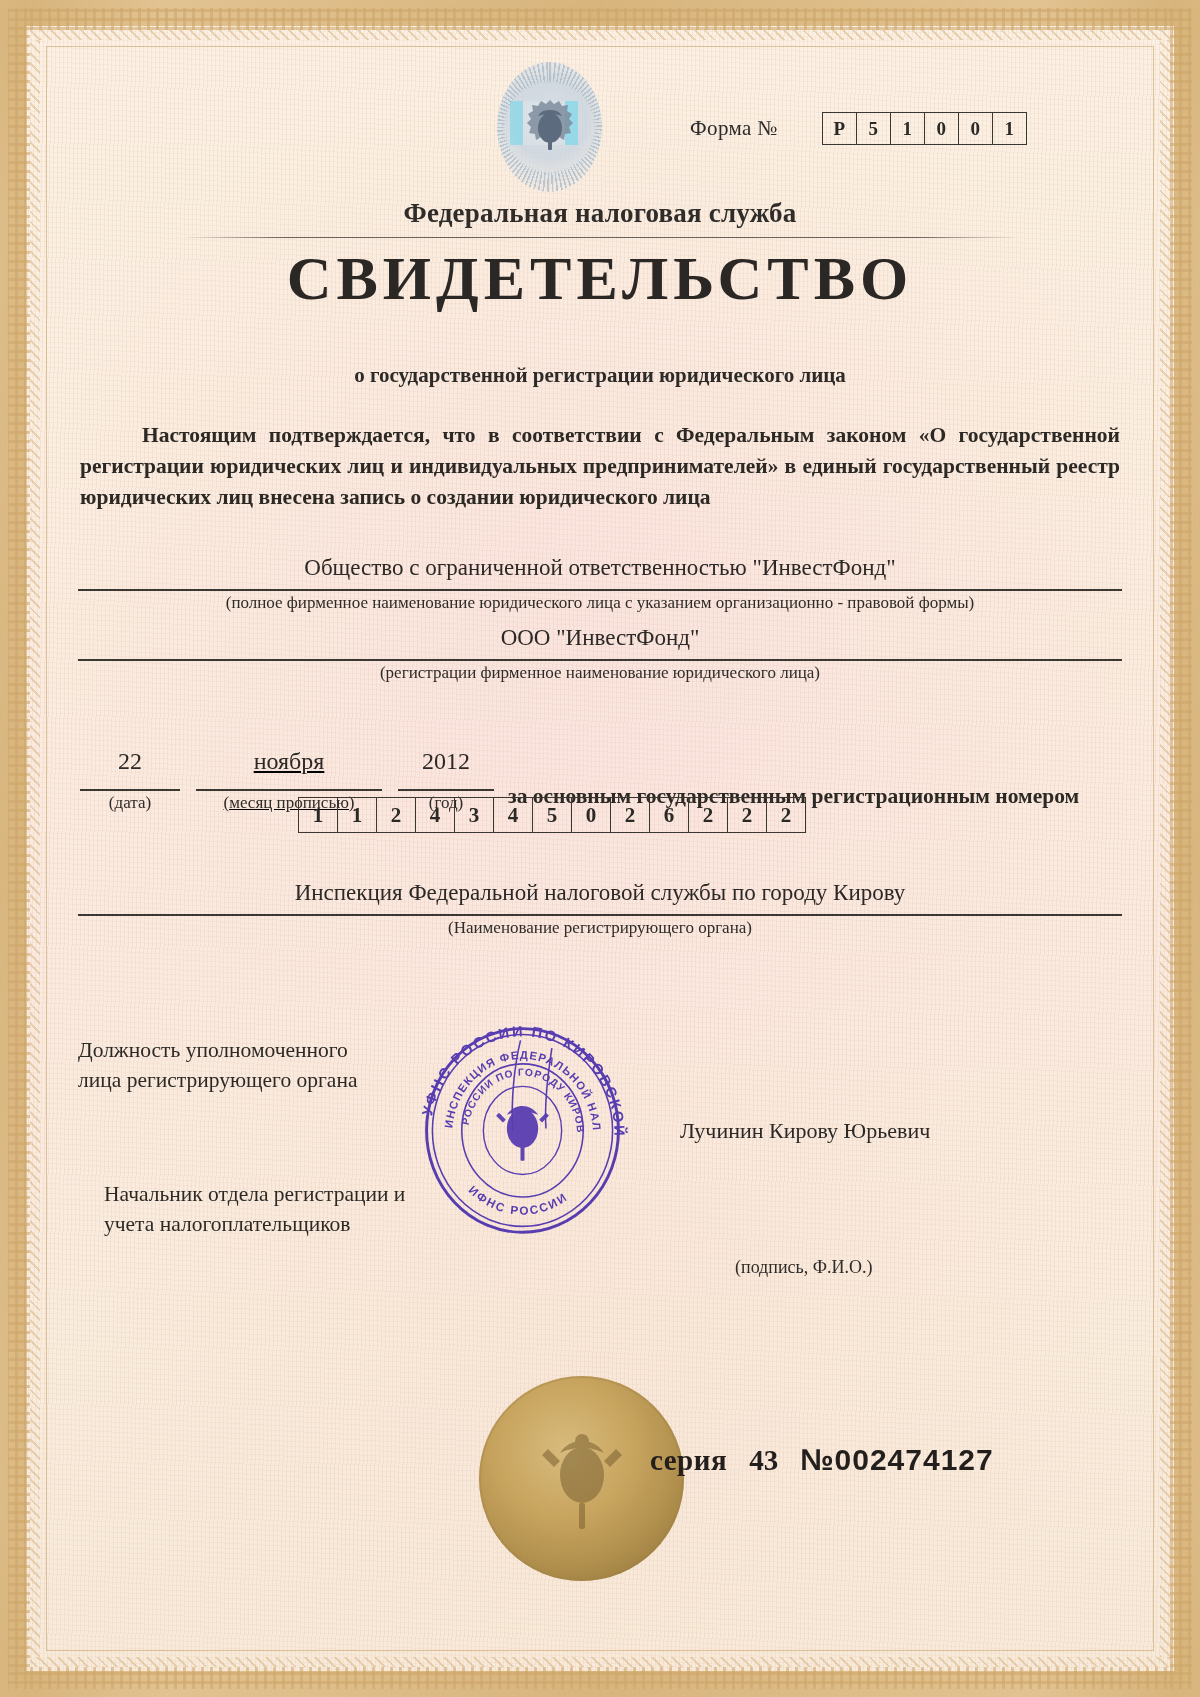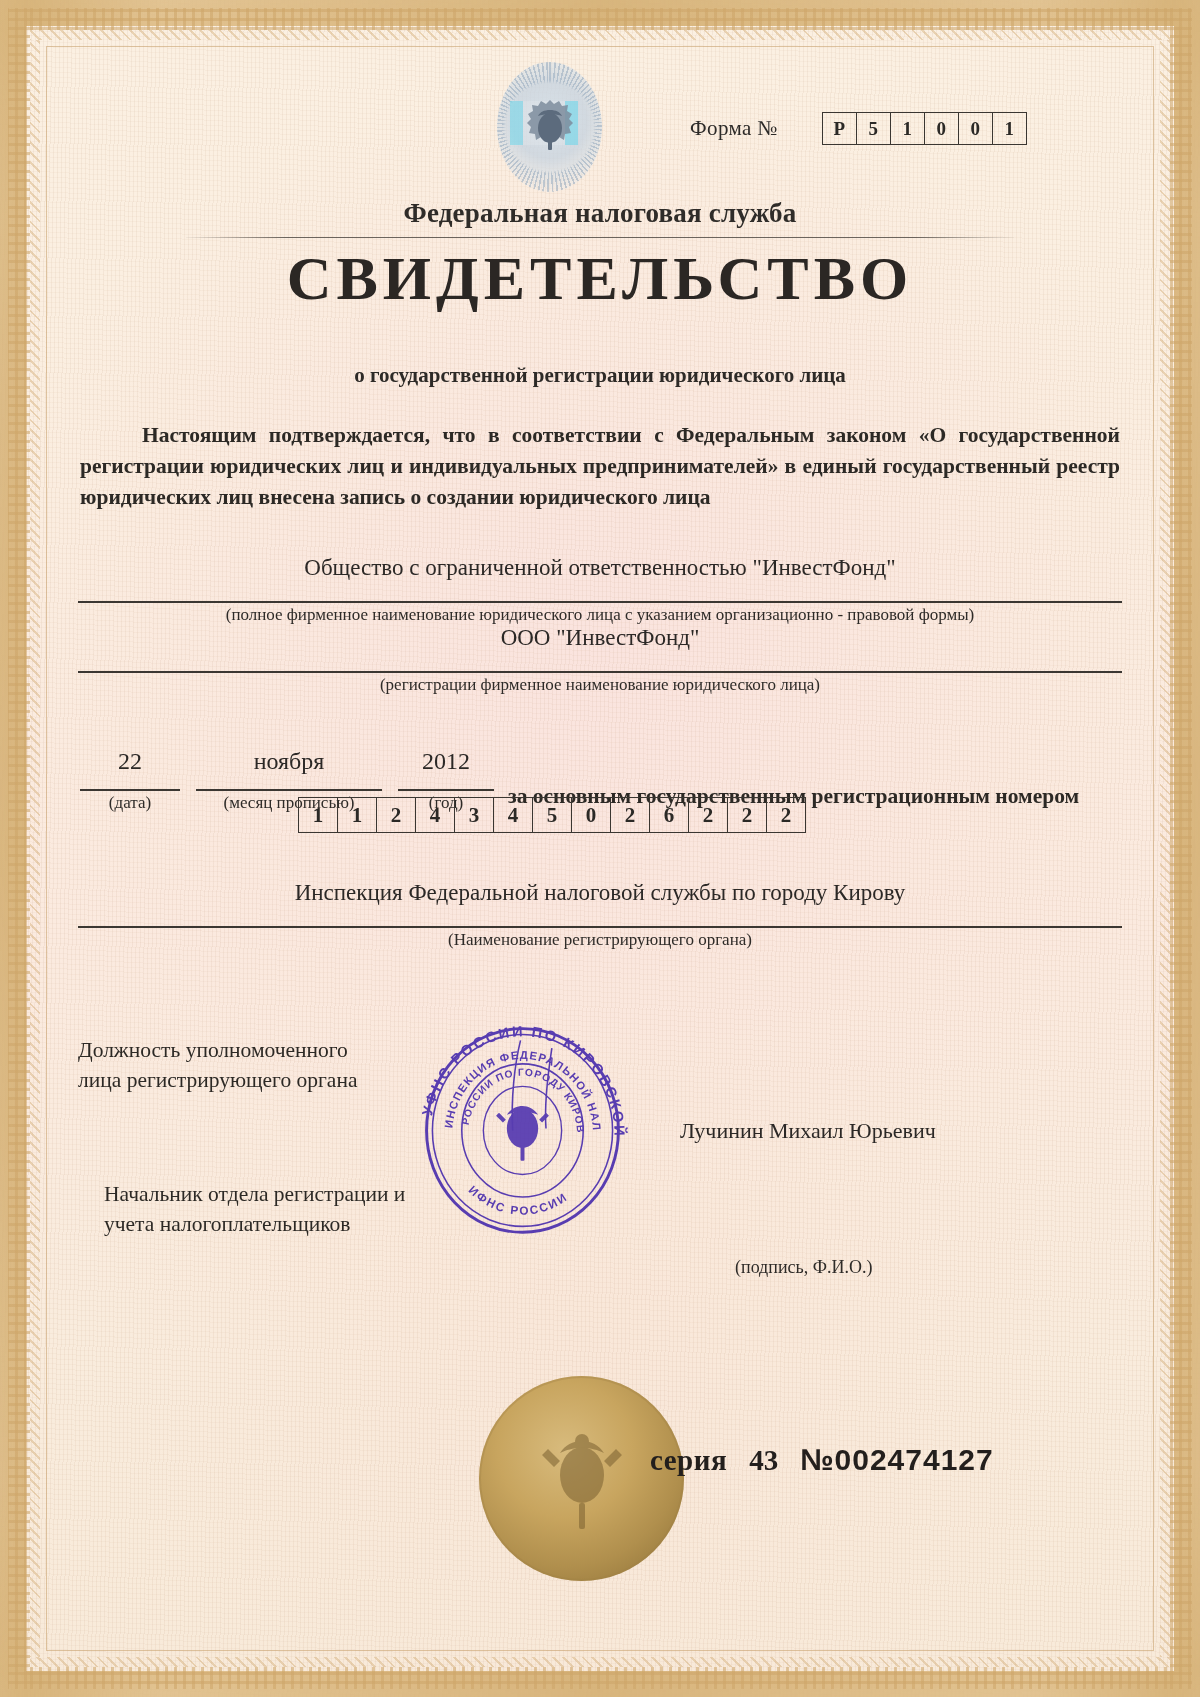--- a/index.html
+++ b/index.html
@@ -125,21 +125,21 @@
     position:absolute;left:80px;width:1040px;top:420px;
     font-size:21.5px;font-weight:bold;color:#2c2925;line-height:31px;
     text-align:justify;
   }
   .para .ind{display:inline-block;width:62px;}
 
   
   .field{position:absolute;}
   .field .val{
     text-align:center;font-size:23px;color:#2b2826;
-    font-weight:normal;padding-bottom:20px;
+    font-weight:normal;padding-bottom:8px;
   }
   .field .ln{height:1.6px;background:#3b3732;}
   .field .cap{
     text-align:center;font-size:17px;color:#2e2b28;margin-top:2px;
   }
 
   
   .daterow{position:absolute;left:80px;top:748px;display:flex;align-items:flex-end;gap:0;}
   .dcell{text-align:center;}
   .dcell .v{font-size:24px;color:#2b2826;padding-bottom:14px;}
@@ -263,21 +263,21 @@
       <div class="cap">(регистрации фирменное наименование юридического лица)</div>
     </div>
 
     <div class="daterow">
       <div class="dcell" style="width:100px;">
         <div class="v">22</div>
         <div class="l"></div>
         <div class="c">(дата)</div>
       </div>
       <div style="width:16px"></div>
-      <div class="dcell" style="width:186px;">
+      <div class="dcell" style="width:186px;text-decoration:underline;">
         <div class="v">ноября</div>
         <div class="l"></div>
         <div class="c">(месяц прописью)</div>
       </div>
       <div style="width:16px"></div>
       <div class="dcell" style="width:96px;">
         <div class="v">2012</div>
         <div class="l"></div>
         <div class="c">(год)</div>
       </div>
@@ -307,21 +307,21 @@
     </div>
 
     <div class="post-title">
       <div>Должность уполномоченного</div>
       <div>лица регистрирующего органа</div>
     </div>
     <div class="post-name">
       <div>Начальник отдела регистрации и</div>
       <div>учета налогоплательщиков</div>
     </div>
-    <div class="fio">Лучинин Михаил Юрьевич</div>
+    <div class="fio">Лучинин Кирову Юрьевич</div>
     <div class="sig-cap">(подпись, Ф.И.О.)</div>
 
     <div class="stamp">
       <svg viewBox="0 0 240 250">
         <defs>
           <path id="arcOut" d="M26,132 a94,100 0 1,1 188,0"></path>
           <path id="arcIn" d="M48,133 a72,78 0 1,1 144,0"></path>
           <path id="arcIn2" d="M64,134 a56,62 0 1,1 112,0"></path>
           <path id="arcBot" d="M40,128 a80,86 0 1,0 160,0"></path>
         </defs>

